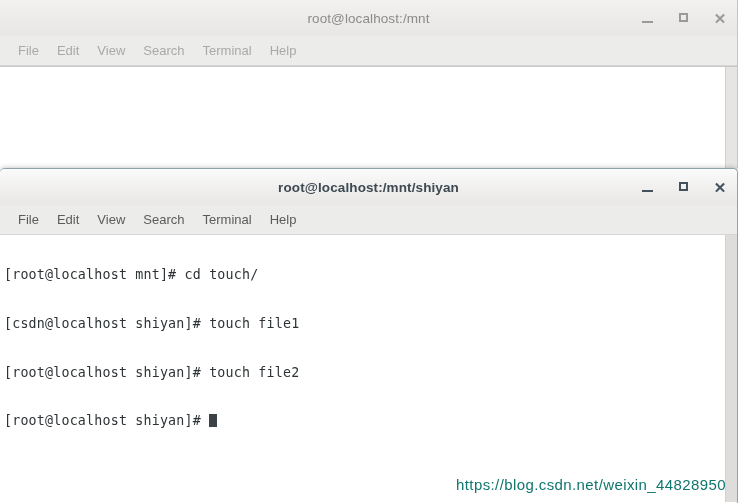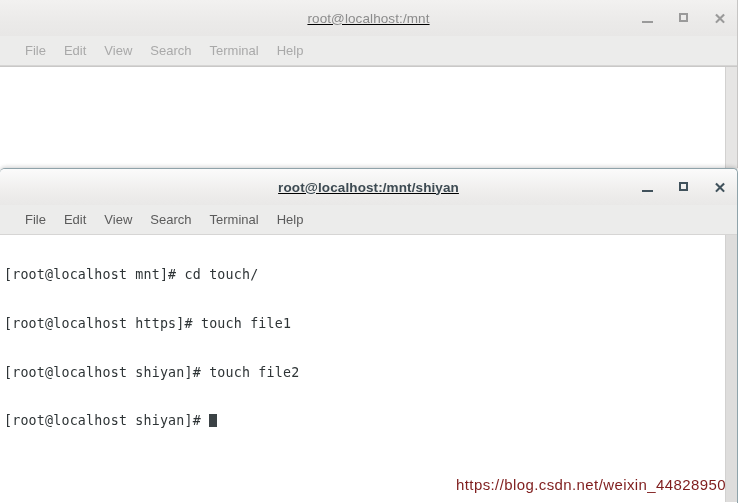--- a/index.html
+++ b/index.html
@@ -25,21 +25,20 @@
 
   .titlebar {
     position: relative;
     height: 36px;
     box-sizing: border-box;
     display: flex;
     align-items: center;
     justify-content: center;
     background: linear-gradient(to bottom, #f2f1f0 0%, #ebeae9 60%, #e8e7e6 100%);
     user-select: none;
-    text-decoration: underline;
   }
   .title-text {
     font-size: 13.5px;
     letter-spacing: 0.1px;
     white-space: nowrap;
   }
   .win-inactive .title-text { color: #8b8b8b; font-weight: normal; }
   .win-active   .title-text { color: #3d4a52; font-weight: bold; }
 
   .win-controls {
@@ -85,21 +84,21 @@
     font-size: 15px;
     font-weight: bold;
     line-height: 1;
   }
 
   .menubar {
     height: 30px;
     box-sizing: border-box;
     display: flex;
     align-items: center;
-    padding-left: 16px;
+    padding-left: 9px;
     background: #ececeb;
     border-bottom: 1px solid #d6d5d4;
     user-select: none;
   }
   .menu-item {
     font-size: 13px;
     padding: 2px 9px;
     white-space: nowrap;
   }
   .win-inactive .menu-item { color: #a9a9a9; }
@@ -186,21 +185,21 @@
   #window-shiyan .term-body {
     height: 267px;
   }
 
   
   .watermark {
     position: absolute;
     right: 12px;
     bottom: 10px;
     font-size: 15px;
-    color: #7f1d1d;
+    color: #0f766e;
     letter-spacing: 0.4px;
     user-select: none;
     pointer-events: none;
     white-space: nowrap;
   }
 </style>
 </head>
 <body>
 
 <div class="window win-inactive" id="window-mnt">
@@ -252,21 +251,21 @@
     <span class="menu-item">Edit</span>
     <span class="menu-item">View</span>
     <span class="menu-item">Search</span>
     <span class="menu-item">Terminal</span>
     <span class="menu-item">Help</span>
   </div>
 
   <div class="term-body">
     <div class="term-text">
       <div class="term-line">[root@localhost mnt]# cd touch/</div>
-      <div class="term-line">[root@localhost https]# touch file1</div>
+      <div class="term-line">[csdn@localhost shiyan]# touch file1</div>
       <div class="term-line">[root@localhost shiyan]# touch file2</div>
       <div class="term-line"><span>[root@localhost shiyan]# </span><span class="cursor"></span></div>
     </div>
     <div class="scrollbar"></div>
   </div>
 </div>
 
 <div class="watermark">https://blog.csdn.net/weixin_44828950</div>
 
 </body></html>

